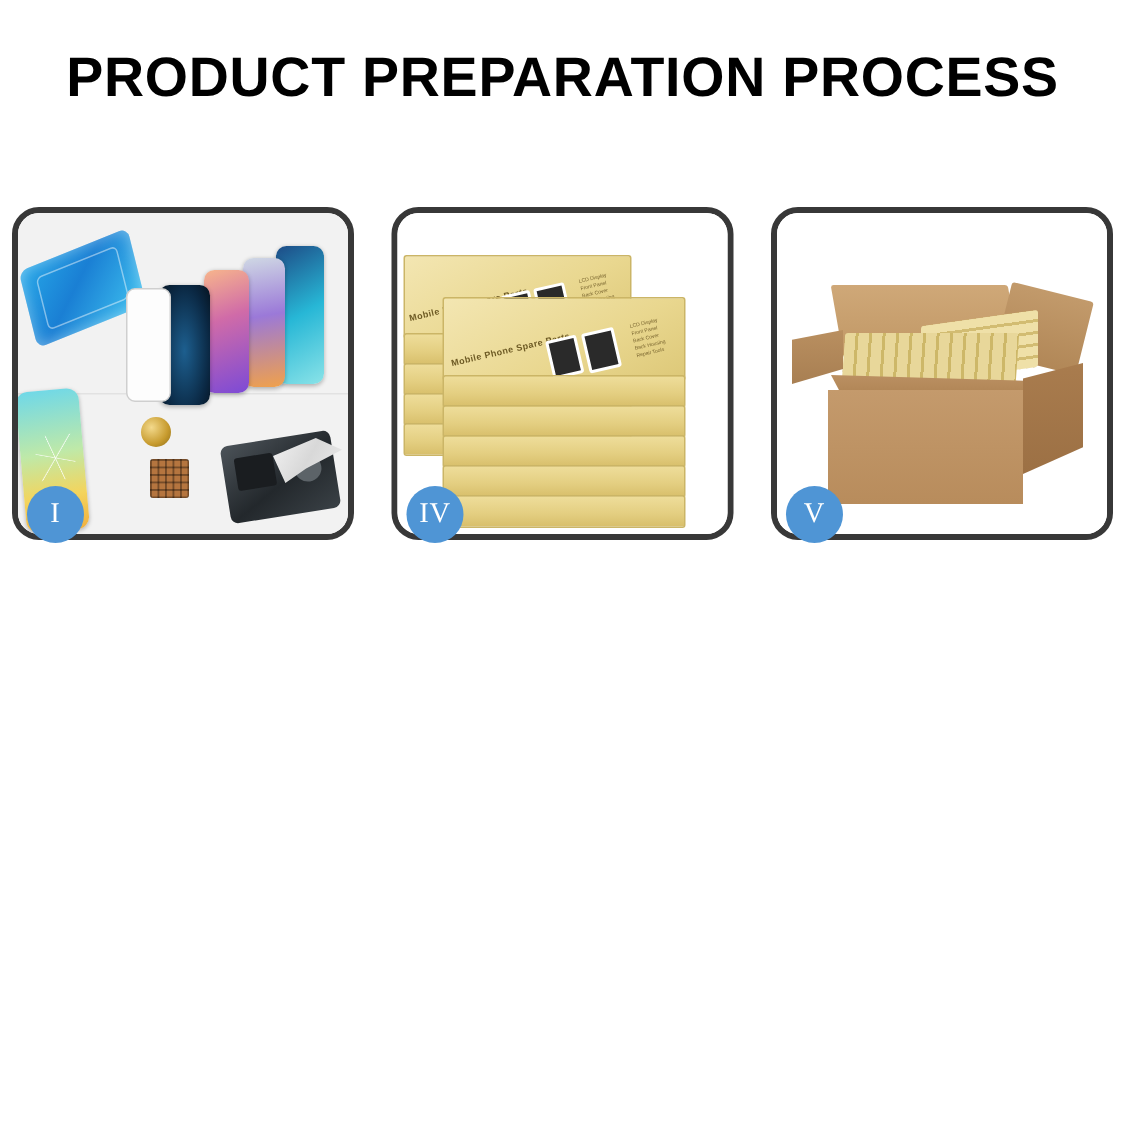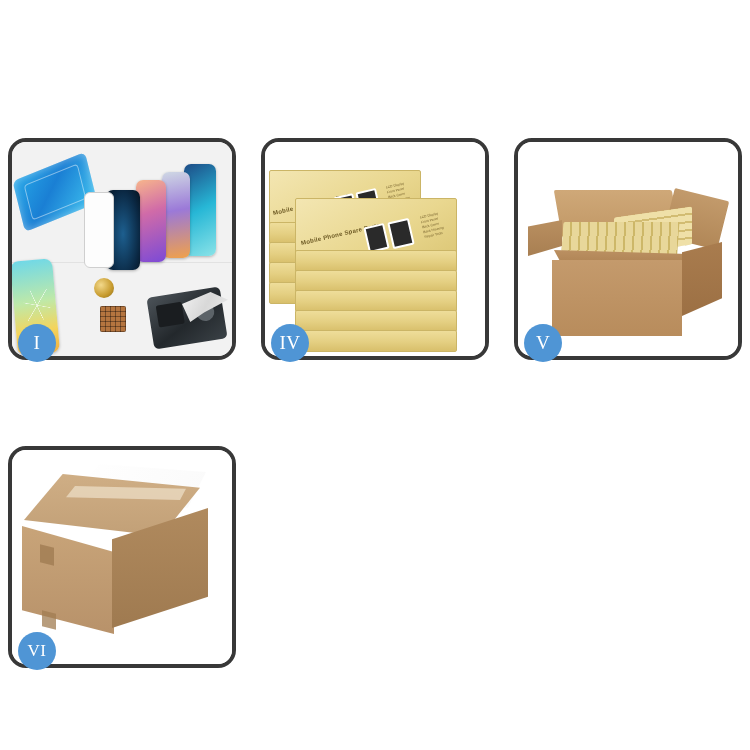--- a/index.html
+++ b/index.html
@@ -404,20 +404,21 @@
   .b-sheen {
     position:absolute; left:64px; top:14px; width:130px; height:44px;
     background: linear-gradient(120deg, rgba(255,255,255,.9), rgba(240,240,240,.35));
     clip-path: polygon(18% 0, 100% 18%, 86% 100%, 0 62%);
   }
 </style>
 </head>
 <body>
 
 <div class="header">
+  <div class="title">PRODUCT PREPARATION PROCESS</div>
 </div>
 
 <div class="grid">
 
   <div class="card">
     <div class="card-inner p1">
       <div class="shelf"></div>
       <div class="film"></div>
       <div class="phone ph-blue"></div>
       <div class="phone ph-orange"></div>
@@ -474,26 +475,14 @@
       <div class="c-fill2"></div>
       <div class="c-fill"></div>
       <div class="c-flap-left"></div>
       <div class="c-flap-front"></div>
       <div class="c-body"></div>
       <div class="c-right"></div>
     </div>
     <div class="badge">V</div>
   </div>
 
-  <div class="card">
-    <div class="card-inner p6">
-      <div class="b-sheen"></div>
-      <div class="b-top"></div>
-      <div class="b-tape"></div>
-      <div class="b-left"></div>
-      <div class="b-right"></div>
-      <div class="b-tab1"></div>
-      <div class="b-tab2"></div>
-    </div>
-    <div class="badge vi">VI</div>
-  </div>
 
 </div>
 
 </body></html>

